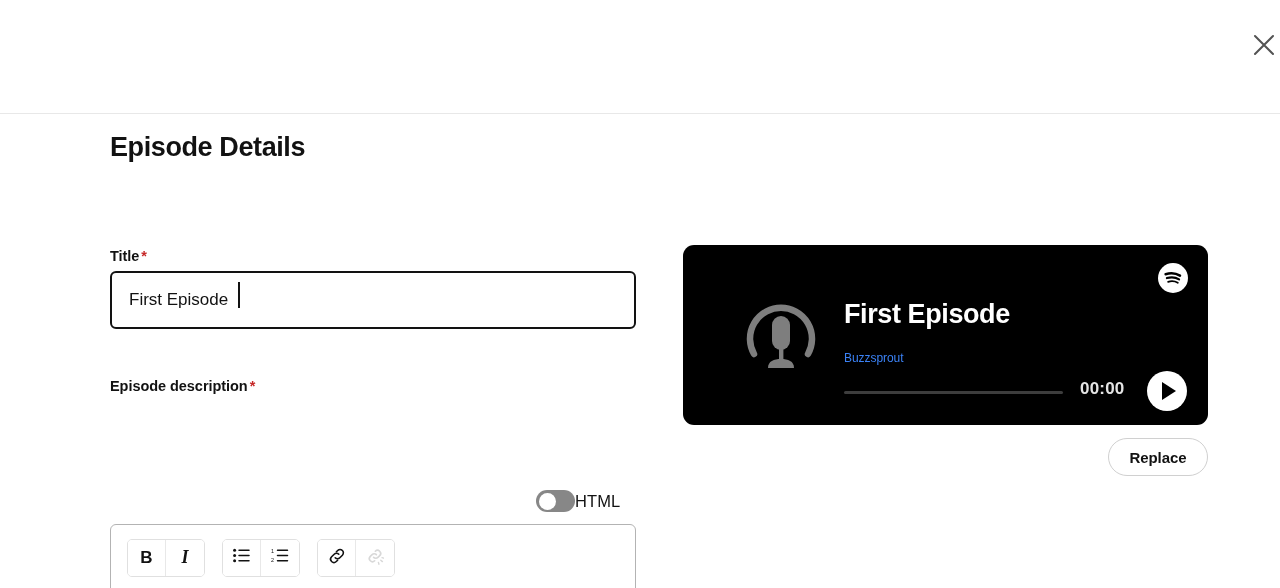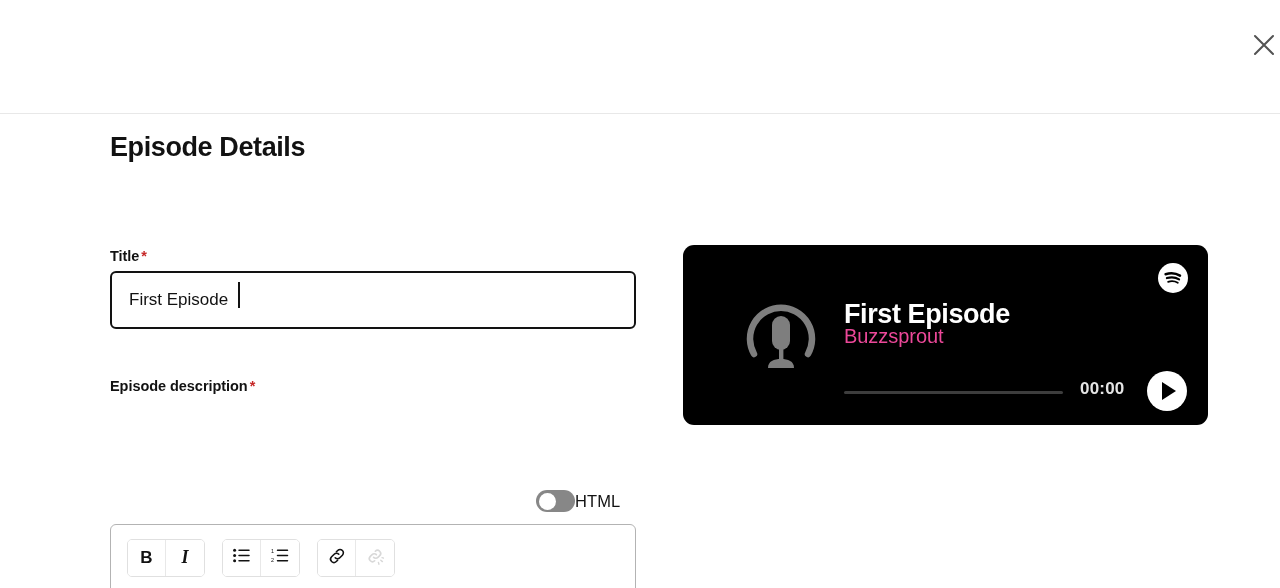--- a/index.html
+++ b/index.html
@@ -269,23 +269,23 @@
     left: 161px;
     top: 54px;
     font-size: 27px;
     font-weight: 700;
     color: #ffffff;
     letter-spacing: -0.4px;
   }
   .player-author {
     position: absolute;
     left: 161px;
-    top: 80px;
-    font-size: 20px;
-    color: #ec4899;
+    top: 106px;
+    font-size: 12px;
+    color: #3b82f6;
     letter-spacing: -0.05px;
   }
   .progress-track {
     position: absolute;
     left: 161px;
     top: 146px;
     width: 219px;
     height: 3px;
     background: #3d3d3d;
     border-radius: 2px;
@@ -456,14 +456,15 @@
     <div class="player-author">Buzzsprout</div>
 
     <div class="progress-track"></div>
     <div class="player-time">00:00</div>
 
     <button class="play-btn">
       <span class="play-tri"></span>
     </button>
   </div>
 
+  <button class="replace-btn">Replace</button>
 
 </div>
 
 </body></html>

